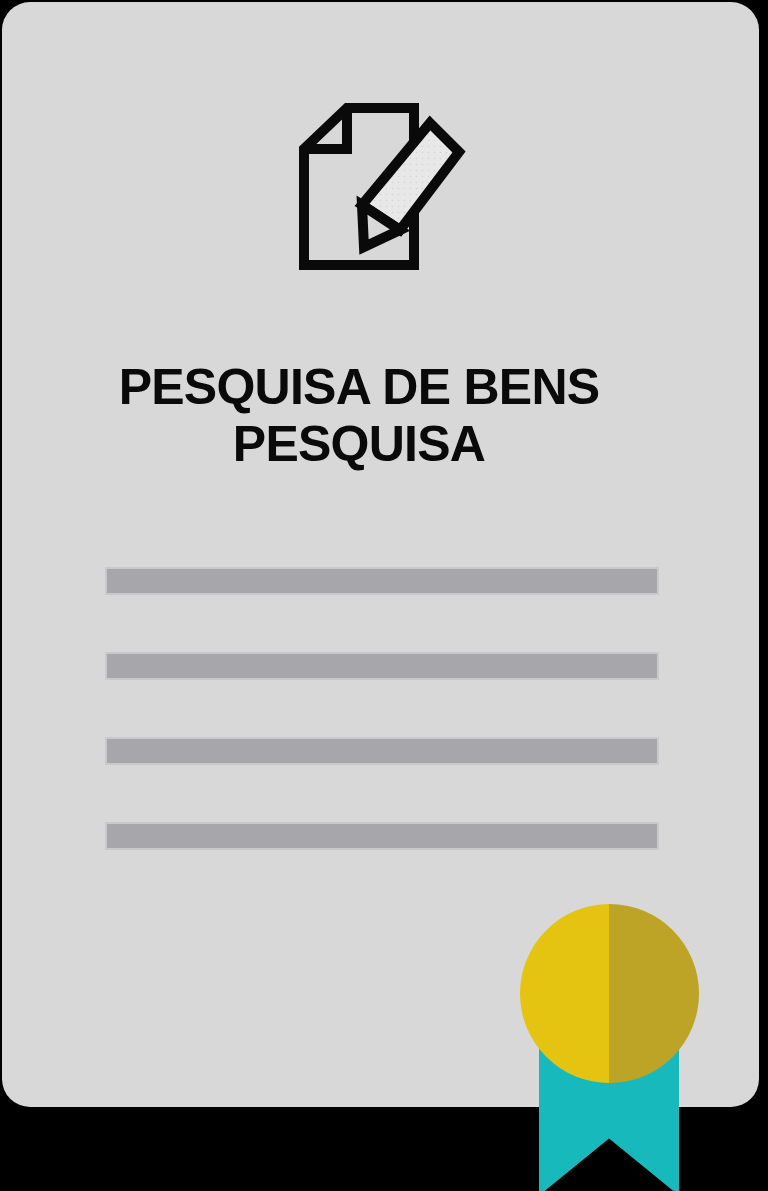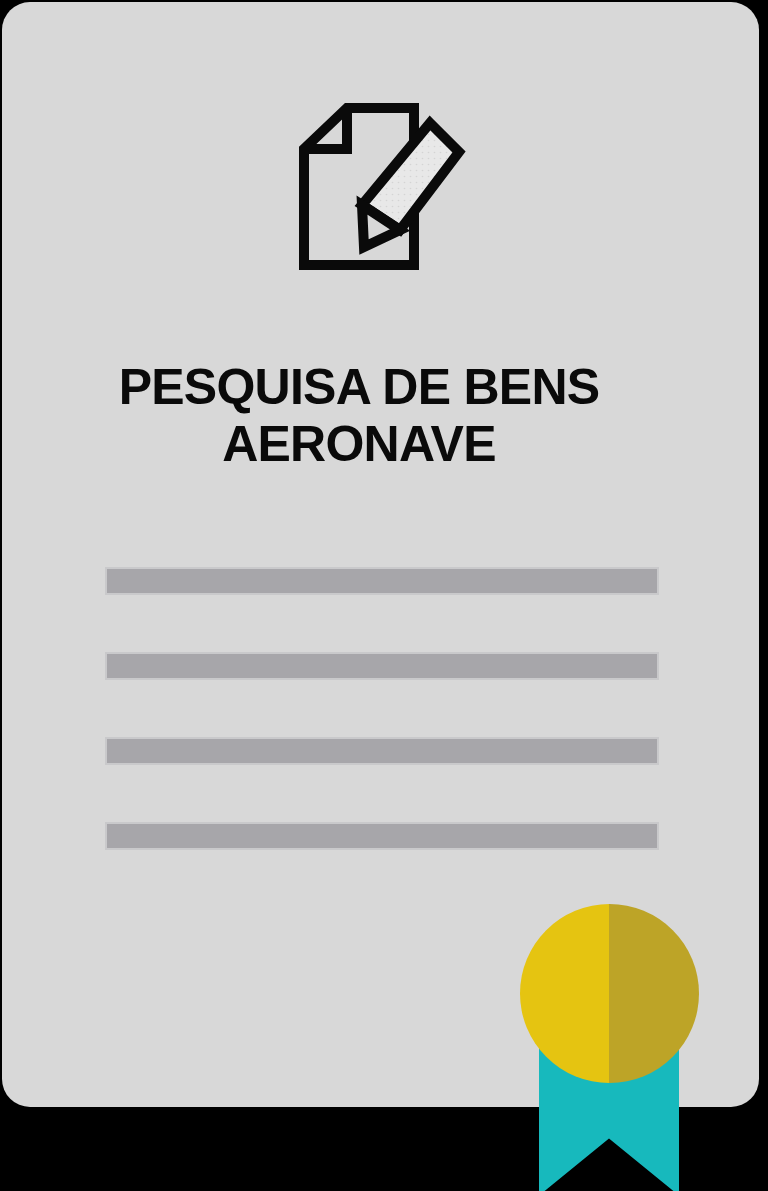--- a/index.html
+++ b/index.html
@@ -83,21 +83,21 @@
         </pattern>
       </defs>
       <path class="stroke" d="M52 11 H119 V168 H9 V52 Z"></path>
       <path class="stroke" d="M52 11 L52 52 L9 52"></path>
       <polygon class="pencil-body" points="135,26 164,55 105,133 67,108"></polygon>
       <polygon class="pencil-tip" points="67,108 105,133 69,150"></polygon>
     </svg>
 
     <div class="title">
       <div>PESQUISA DE BENS</div>
-      <div>AERONAVE</div>
+      <div>PESQUISA</div>
     </div>
 
     <div class="bars">
         <div class="bar"></div>
         <div class="bar"></div>
         <div class="bar"></div>
         <div class="bar"></div>
       </div>
   </div>
 

